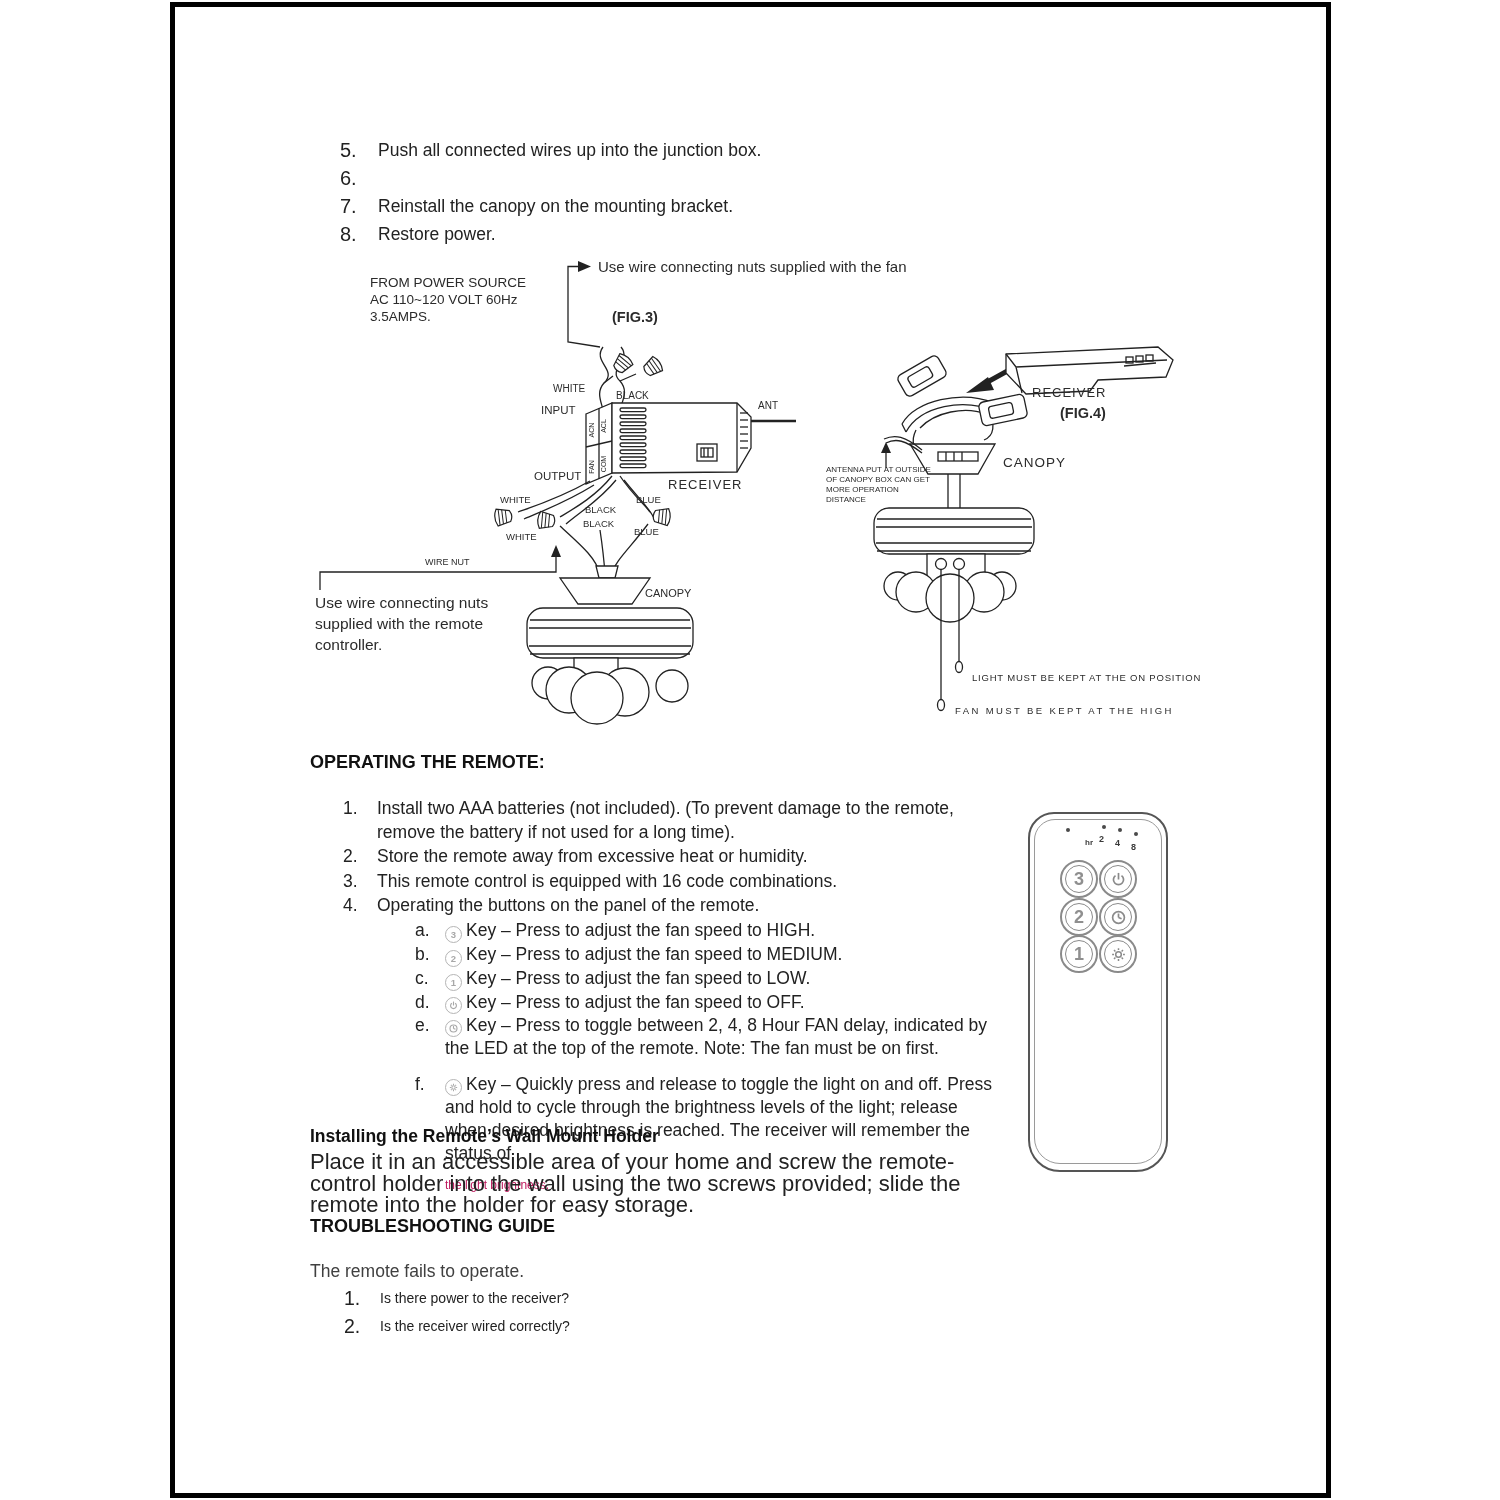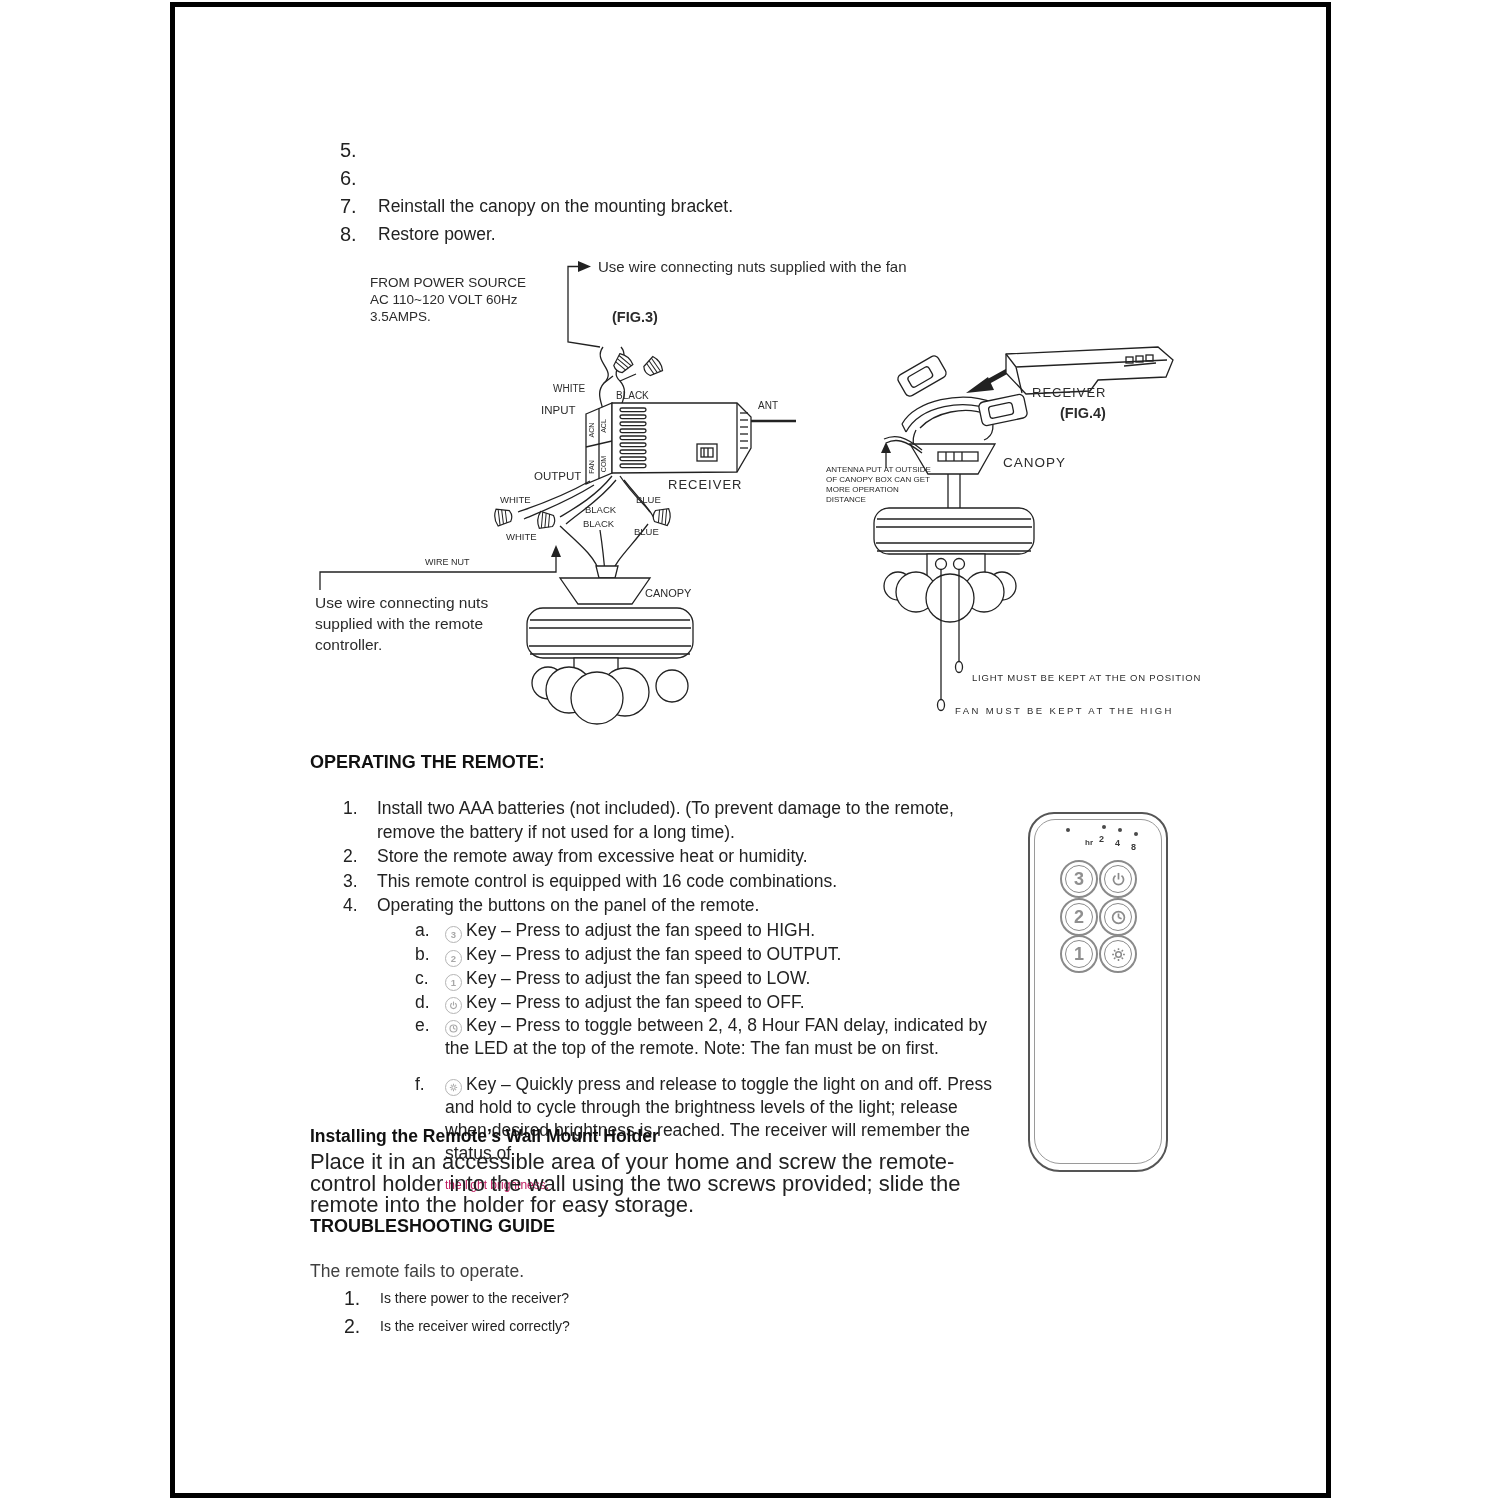--- a/index.html
+++ b/index.html
@@ -52,20 +52,21 @@
 </style>
 </head>
 <body>
 
 <div class="canvas">
   <div class="frame"></div>
 
   <div class="abs steps">
     <div class="srow">
       <span class="snum">5.</span>
+      <span class="stxt">Push all connected wires up into the junction box.</span>
     </div>
     <div class="srow">
       <span class="snum">6.</span>
     </div>
     <div class="srow">
       <span class="snum">7.</span>
       <span class="stxt">Reinstall the canopy on the mounting bracket.</span>
     </div>
     <div class="srow">
       <span class="snum">8.</span>
@@ -265,21 +266,21 @@
     <div class="sub">
       <span class="sletter">a.</span>
       <p class="stext"><span class="kicon">
             <span class="kdigit">3</span>
           </span><span>Key – Press to adjust the fan speed to HIGH.</span></p>
     </div>
     <div class="sub">
       <span class="sletter">b.</span>
       <p class="stext"><span class="kicon">
             <span class="kdigit">2</span>
-          </span><span>Key – Press to adjust the fan speed to OUTPUT.</span></p>
+          </span><span>Key – Press to adjust the fan speed to MEDIUM.</span></p>
     </div>
     <div class="sub">
       <span class="sletter">c.</span>
       <p class="stext"><span class="kicon">
             <span class="kdigit">1</span>
           </span><span>Key – Press to adjust the fan speed to LOW.</span></p>
     </div>
     <div class="sub">
       <span class="sletter">d.</span>
       <p class="stext"><span class="kicon">

